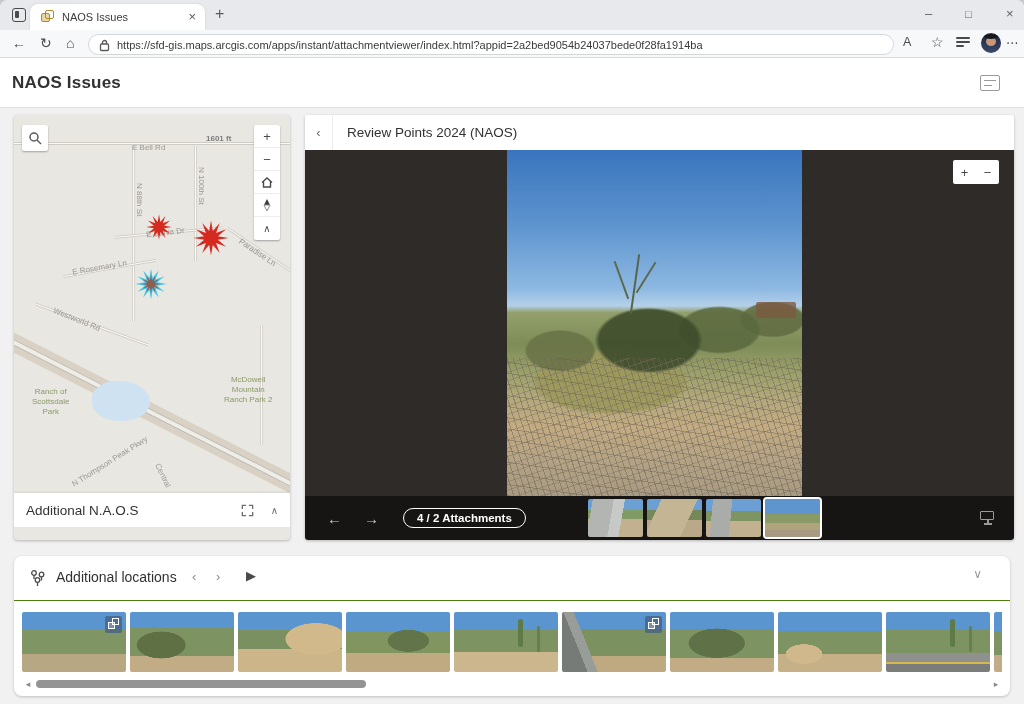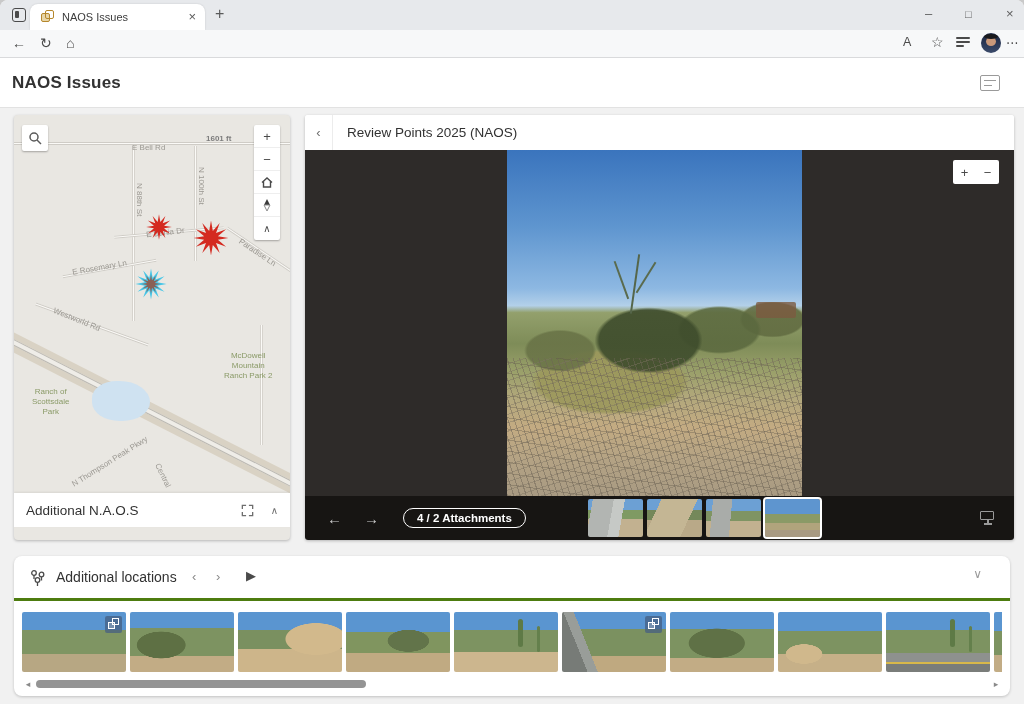--- a/index.html
+++ b/index.html
@@ -102,21 +102,21 @@
   .vt2 { background:linear-gradient(115deg, transparent 0 20%, #c4b694 20% 70%, transparent 70%), linear-gradient(180deg,#6ca0d4 0 28%, #74885a 28% 55%, #b9a988 55% 100%); }
   .vt3 { background:linear-gradient(95deg, transparent 0 12%, #a9aca9 12% 45%, transparent 45%), linear-gradient(180deg,#6ca0d4 0 32%, #7f9463 32% 58%, #c2b190 58% 100%); }
   .vt4 { background:linear-gradient(180deg,#5e95cf 0 40%, #8a9a66 40% 62%, #b0a47c 62% 82%, #a89a82 82% 100%); }
   #monitor-icon { position:absolute; right:18px; bottom:13px; width:16px; height:16px; }
   #monitor-icon .scr{ width:14px; height:9px; border:1.5px solid #9a9a9a; border-radius:1px;}
   #monitor-icon .stem{ width:1.5px; height:3px; background:#9a9a9a; margin:0 auto;}
   #monitor-icon .base{ width:8px; height:1.5px; background:#9a9a9a; margin:0 auto;}
 
   
   #addl-card { position:absolute; left:14px; top:556px; width:996px; height:140px; background:#fff; border-radius:8px; box-shadow:0 1px 3px rgba(0,0,0,.2); }
-  #addl-head { position:relative; height:45px; border-bottom:3px solid #4d7c0f; }
+  #addl-head { position:relative; height:45px; border-bottom:1px solid #4d7c0f; }
   #pins-icon { position:absolute; left:14px; top:12px; }
   #addl-title { position:absolute; left:42px; top:13px; font-size:14px; color:#323232; }
   .addl-chev { position:absolute; top:13px; font-size:13px; color:#8a8a8a; }
   #addl-prev{ left:178px; } #addl-next{ left:202px; }
   #addl-play{ position:absolute; left:232px; top:12px; font-size:13px; color:#4a4a4a; }
   #addl-collapse{ position:absolute; right:28px; top:11px; font-size:12px; color:#9a9a9a; }
   #strip { position:absolute; left:8px; top:56px; width:980px; height:60px; display:flex; gap:4px; overflow:hidden; }
   .sthumb { position:relative; width:104px; height:60px; flex:0 0 auto; border-radius:2px; overflow:hidden; }
   .badge { position:absolute; right:4px; top:4px; width:17px; height:17px; background:rgba(70,95,130,.75); border-radius:2px;}
   .badge i{ position:absolute; border:1.5px solid #fff; width:7px; height:7px; }
@@ -158,20 +158,27 @@
     <span class="newtab">+</span>
     <span class="winbtn" id="win-min">–</span>
     <span class="winbtn" id="win-max">□</span>
     <span class="winbtn" id="win-close">×</span>
   </div>
 
   <div id="toolbar">
     <span class="nav-ic" id="btn-back">←</span>
     <span class="nav-ic" id="btn-refresh">↻</span>
     <span class="nav-ic" id="btn-home">⌂</span>
+    <div id="urlbar">
+      <svg class="lock" width="11" height="13" viewBox="0 0 11 13">
+          <rect x="1.5" y="5" width="8" height="6.5" rx="1" fill="none" stroke="#5a5a5a" stroke-width="1.3"></rect>
+          <path d="M3.5 5 V3.5 a2 2 0 0 1 4 0 V5" fill="none" stroke="#5a5a5a" stroke-width="1.3"></path>
+        </svg>
+      <span class="url-text">https://sfd-gis.maps.arcgis.com/apps/instant/attachmentviewer/index.html?appid=2a2bed9054b24037bede0f28fa1914ba</span>
+    </div>
     <span class="right-ic" id="ic-reader">A</span>
     <span class="right-ic" id="ic-star">☆</span>
     <div id="hub-icon">
         <i></i>
         <i></i>
         <i></i>
       </div>
     <div id="avatar"></div>
     <span class="right-ic" id="ic-more">⋯</span>
   </div>
@@ -201,21 +208,21 @@
     <span class="mlabel scale" style="left:192px; top:19px;">1601 ft</span>
     <span class="mlabel" style="left:121px; top:68px; writing-mode:vertical-rl;">N 88th St</span>
     <span class="mlabel" style="left:183px; top:52px; writing-mode:vertical-rl;">N 100th St</span>
     <span class="mlabel" style="left:132px; top:113px; transform:rotate(-7deg);">E Bahia Dr</span>
     <span class="mlabel" style="left:222px; top:133px; transform:rotate(34deg);">Paradise Ln</span>
     <span class="mlabel" style="left:58px; top:148px; transform:rotate(-10deg);">E Rosemary Ln</span>
     <span class="mlabel" style="left:38px; top:200px; transform:rotate(22deg);">Westworld Rd</span>
     <span class="mlabel green" style="left:18px; top:272px;">Ranch of
 Scottsdale
 Park</span>
-    <span class="mlabel green" style="left:210px; top:236px;">McDowell
+    <span class="mlabel green" style="left:210px; top:260px;">McDowell
 Mountain
 Ranch Park 2</span>
     <span class="mlabel" style="left:52px; top:342px; transform:rotate(-32deg);">N Thompson Peak Pkwy</span>
     <span class="mlabel" style="left:136px; top:356px; transform:rotate(64deg);">Central</span>
 
     <svg class="marker" style="left:131px; top:98px;" width="28" height="28" viewBox="0 0 24 24">
         <polygon fill="#d42a20" points="23,12 16.35,13.16 21.53,17.5 15.18,15.18 17.5,21.53 13.16,16.35 12,23 10.84,16.35 6.5,21.53 8.82,15.18 2.47,17.5 7.65,13.16 1,12 7.65,10.84 2.47,6.5 8.82,8.82 6.5,2.47 10.84,7.65 12,1 13.16,7.65 17.5,2.47 15.18,8.82 21.53,6.5 16.35,10.84"></polygon>
       </svg>
     <svg class="marker" style="left:178px; top:104px;" width="38" height="38" viewBox="0 0 24 24">
         <polygon fill="#d42a20" points="23,12 16.35,13.16 21.53,17.5 15.18,15.18 17.5,21.53 13.16,16.35 12,23 10.84,16.35 6.5,21.53 8.82,15.18 2.47,17.5 7.65,13.16 1,12 7.65,10.84 2.47,6.5 8.82,8.82 6.5,2.47 10.84,7.65 12,1 13.16,7.65 17.5,2.47 15.18,8.82 21.53,6.5 16.35,10.84"></polygon>
@@ -254,21 +261,21 @@
       <svg class="lb-ic" width="15" height="15" viewBox="0 0 16 16" style="margin-right:16px;">
           <path d="M6.5 2.5 H2.5 V6.5 M9.5 2.5 H13.5 V6.5 M13.5 9.5 V13.5 H9.5 M2.5 9.5 V13.5 H6.5" fill="none" stroke="#6e6e6e" stroke-width="1.4"></path>
         </svg>
       <span class="lb-ic" style="font-size:10px;">∧</span>
     </div>
   </div>
 
   <div id="viewer-card">
     <div id="viewer-head">
       <div id="btn-vback">‹</div>
-      <span id="viewer-title">Review Points 2025 (NAOS)</span>
+      <span id="viewer-title">Review Points 2024 (NAOS)</span>
     </div>
     <div id="stage">
       <div id="photo">
         <div class="wall"></div>
         <div class="tree"></div>
         <div class="brush"></div>
       </div>
       <div id="img-zoom">
         <span>+</span>
         <span>−</span>

